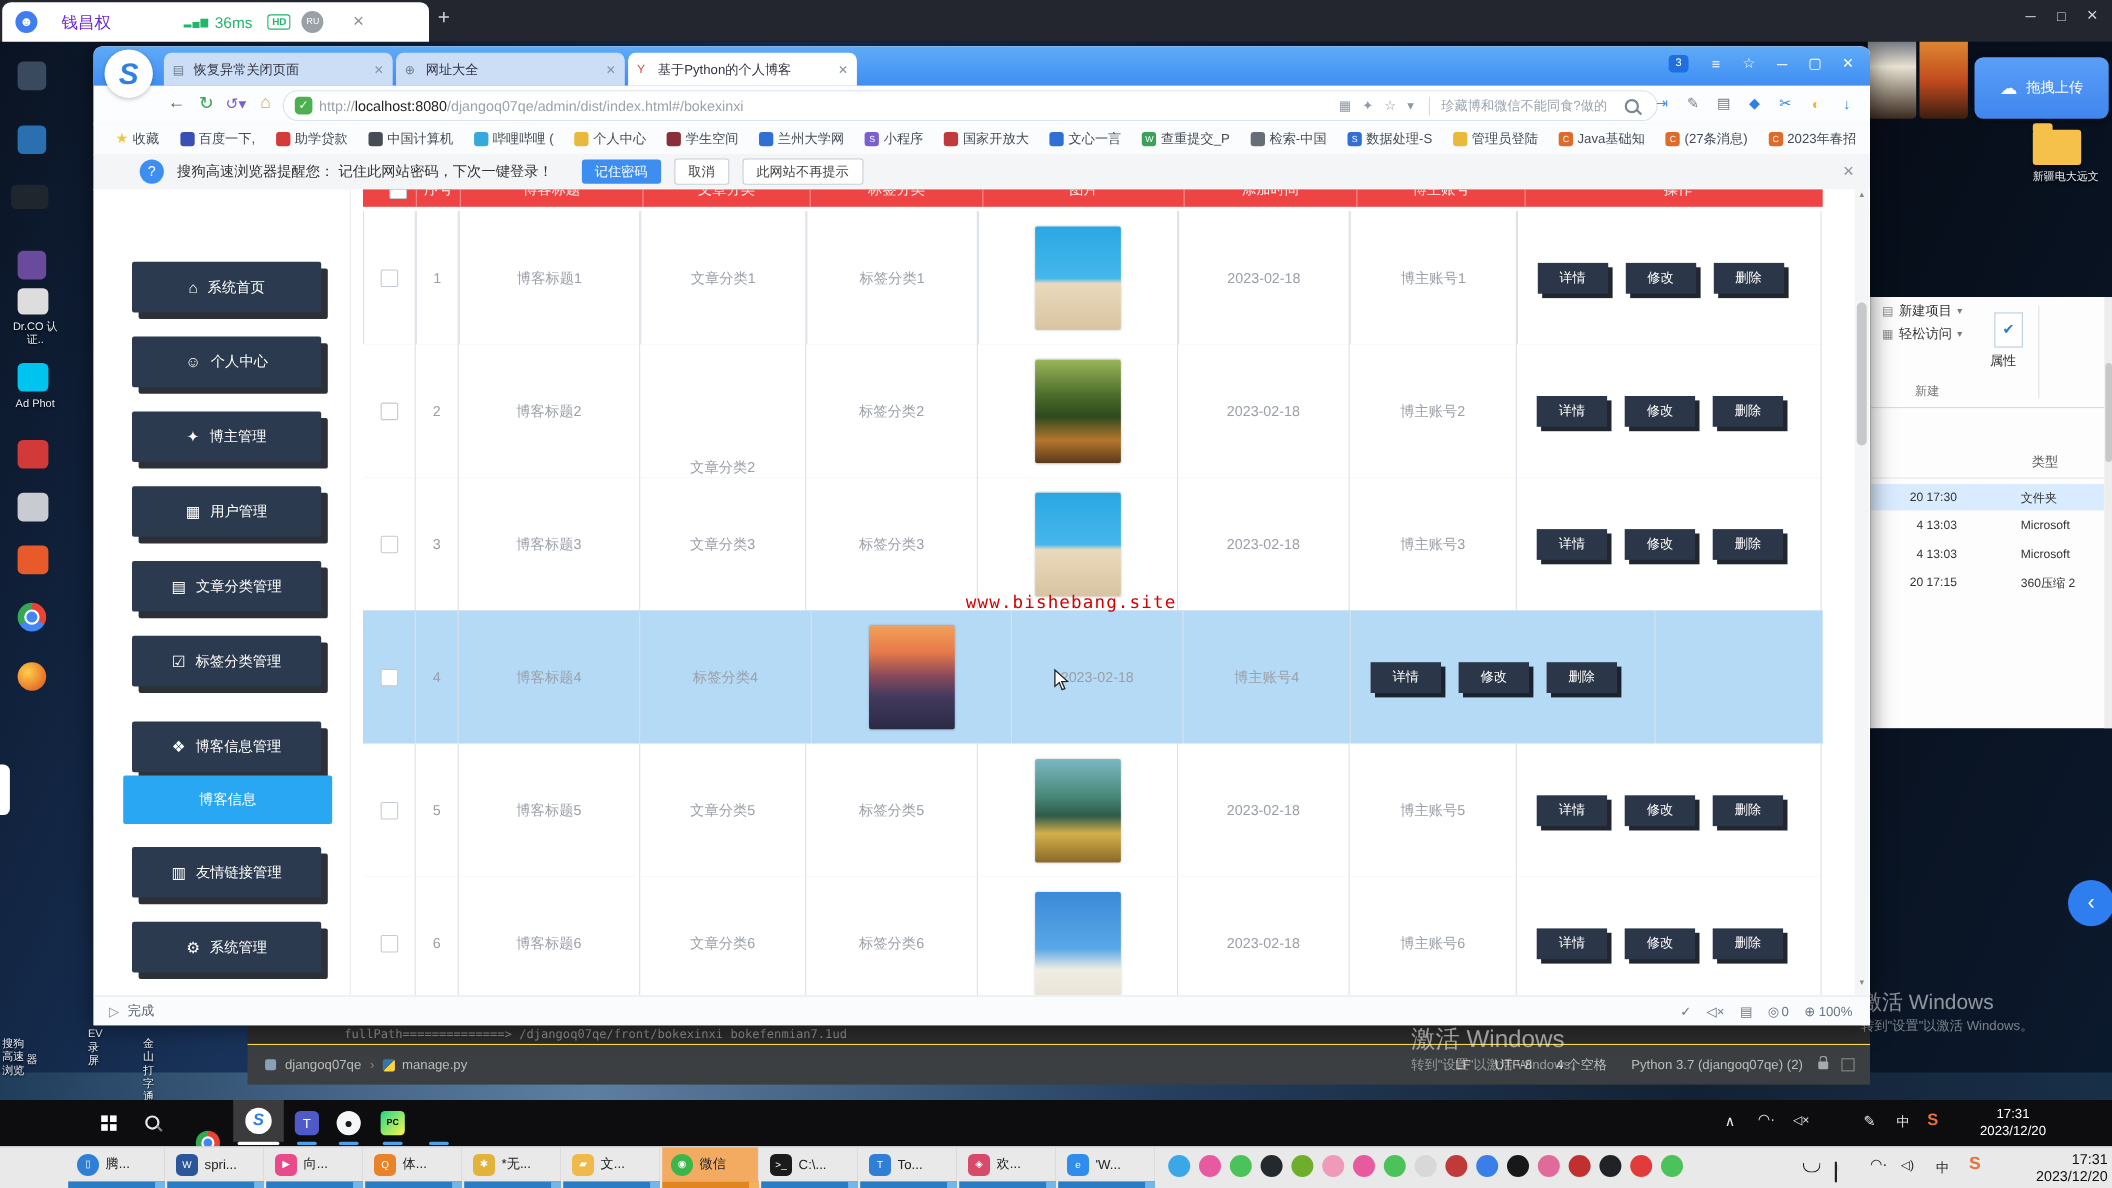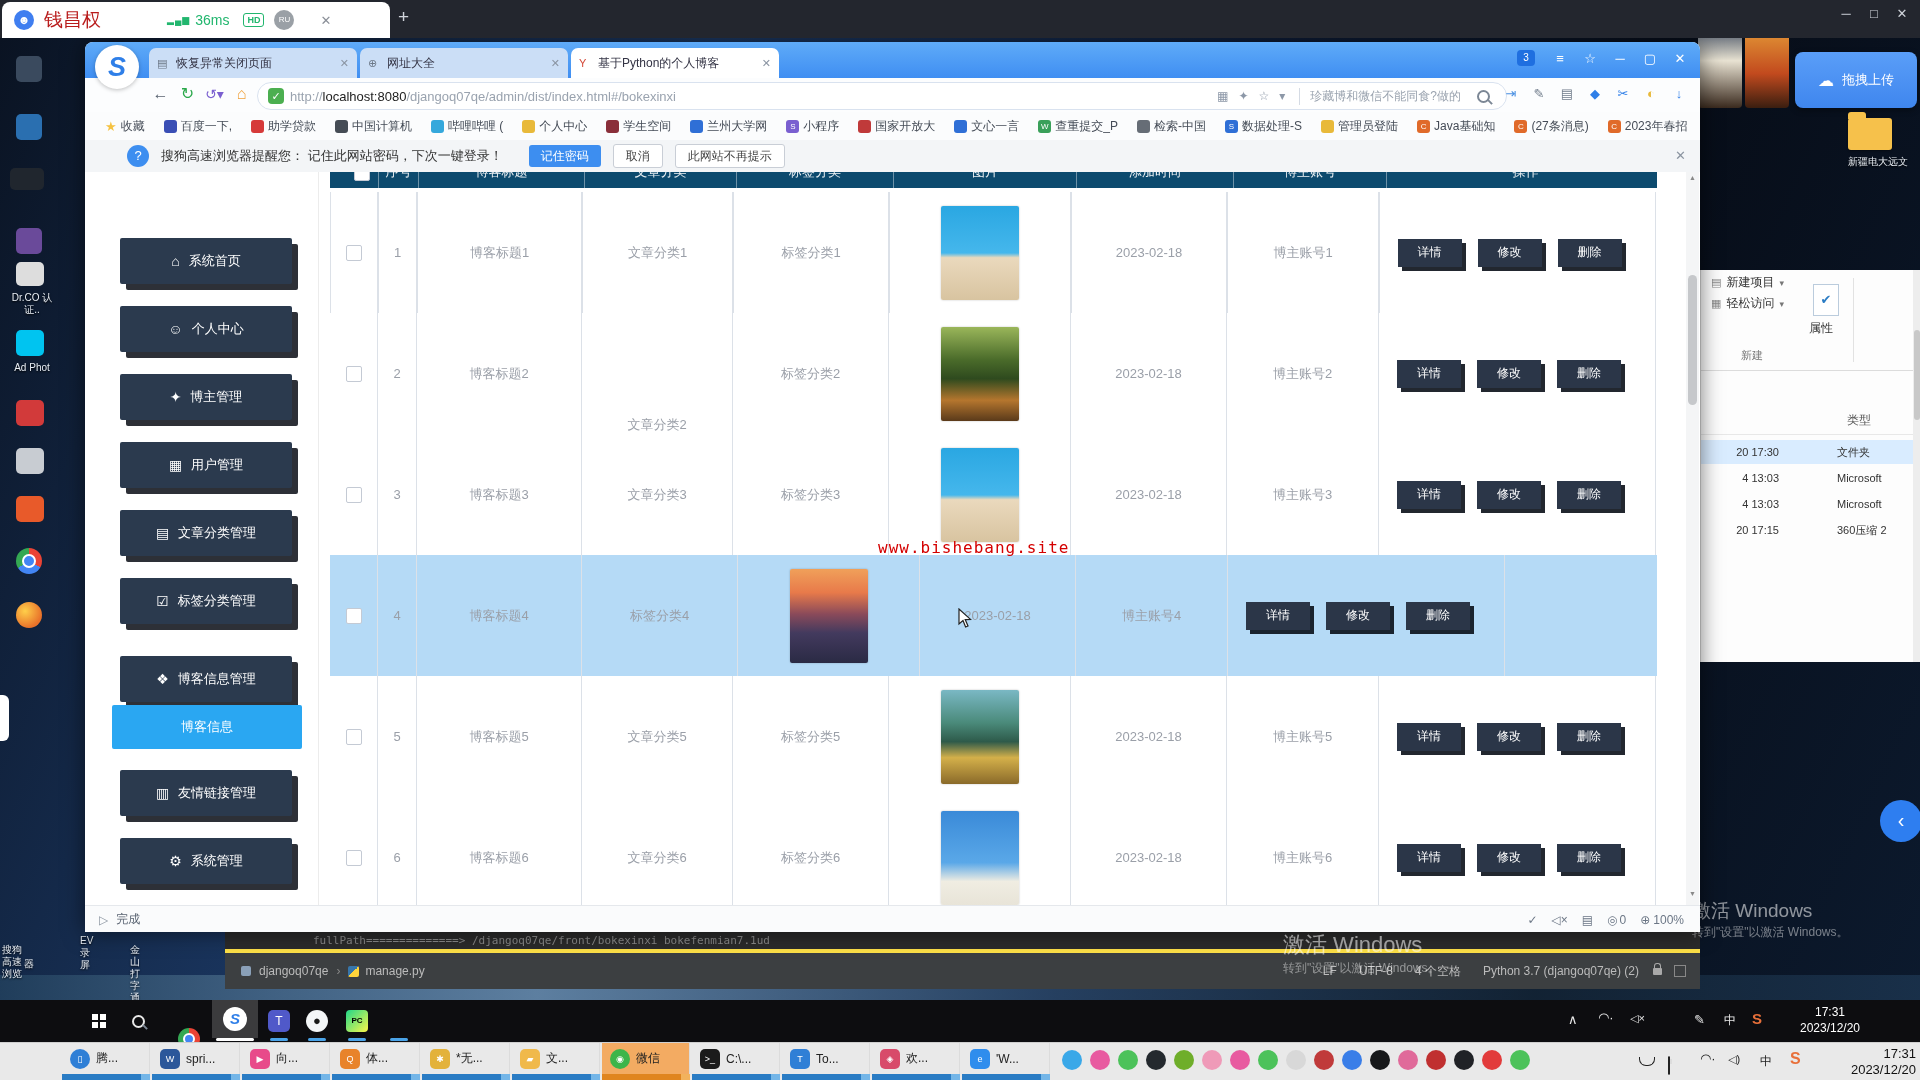--- a/index.html
+++ b/index.html
@@ -61,42 +61,42 @@
   .bmk-star{color:#f5c242;font-size:13px}
   #notifbar{left:0;top:98px;width:1615px;height:32px;background:#f3f5f7;border-bottom:1px solid #dfe3e8}
   .nbtn{height:22px;font-size:12px;border-radius:3px;padding:0 12px;display:flex;align-items:center;cursor:default}
   #content{left:0;top:130px;width:1615px;height:733px;background:#fff;overflow:hidden}
   
   .side-item{left:35px;width:172px;height:46px;background:#2b3a4e;border-radius:2px;color:#fff;font-size:13px;
              display:flex;align-items:center;justify-content:center;gap:9px;box-shadow:6px 6px 0 rgba(8,12,20,.85)}
   .side-item.on{left:27px;width:190px;height:44px;background:#2aa7f2;box-shadow:none}
   .side-glyph{font-size:14px}
   
-  #thead{left:245px;top:0;width:1327px;height:16px;background:#0c4a6e;display:flex;overflow:hidden}
+  #thead{left:245px;top:0;width:1327px;height:16px;background:#ef4444;display:flex;overflow:hidden}
   .hcell{height:20px;border-right:1px solid rgba(255,255,255,.4);display:flex;justify-content:center;overflow:hidden}
   .hcell span{color:rgba(255,255,255,.92);font-size:13px;position:relative;top:-9px}
   .trow{left:245px;width:1327px;height:121px;display:flex;border-bottom:1px solid #dce1e8;background:#fff}
   .trow.sel{background:#b5daf6}
   .tcell{border-right:1px solid #dce1e8;display:flex;align-items:center;justify-content:center;font-size:13px;color:#9a9fa8}
   .trow:first-of-type .tcell{border-left:1px solid #dce1e8}
   .cbx{width:14px;height:14px;border:1px solid #c4cad4;border-radius:2px;background:#fff}
   .thumb{width:78px;height:94px;border-radius:2px;box-shadow:0 0 2px rgba(0,0,0,.25)}
   .abtn{width:64px;height:28px;background:#2b3648;color:#fff;font-size:12px;display:flex;align-items:center;justify-content:center;
         box-shadow:4px 4px 0 rgba(10,15,24,.9);margin-right:16px}
   #wmark{left:793px;top:366px;color:#d40000;font-family:"DejaVu Sans Mono","Liberation Mono",monospace;font-size:16px;letter-spacing:1px;z-index:4}
   
   #vsb{left:1601px;top:0;width:13px;height:733px;background:#f4f5f6}
   #vsb-thumb{left:2px;top:103px;width:9px;height:130px;border-radius:5px;background:#c6c8cb}
   
   #statusbar{left:0;top:863px;width:1615px;height:27px;background:#fafbfc;border-top:1px solid #e5e8ec;color:#5a6472;font-size:12px}
   .st-ico{color:#6b7685;font-size:12px;margin-left:14px}
   
   #pycharm{left:225px;top:932px;width:1475px;height:53px;z-index:2}
   #py-console{left:0;top:0;width:1475px;height:33px;background:#2b2b2b;color:#8a8a8a;font-family:"DejaVu Sans Mono",monospace;font-size:11px;line-height:17px;padding-left:88px;box-sizing:border-box;white-space:nowrap;overflow:hidden}
-  #py-bread{left:0;top:17px;width:1475px;height:36px;background:#3c3f41;border-top:4px solid #fde047;color:#bbb;font-size:12px}
+  #py-bread{left:0;top:17px;width:1475px;height:36px;background:#3c3f41;border-top:1px solid #fde047;color:#bbb;font-size:12px}
   .lock{width:9px;height:7px;background:#a9a9a9;border-radius:1px;position:relative;margin-left:14px}
   .lock::before{content:"";position:absolute;top:-5px;left:1px;width:5px;height:5px;border:1.5px solid #a9a9a9;border-bottom:none;border-radius:3px 3px 0 0}
   
   #tb-remote{left:0;top:1000px;width:1920px;height:42px;background:#0d0d10;z-index:5}
   .win{width:6px;height:6px;background:#fff;box-shadow:8px 0 #fff,0 8px #fff,8px 8px #fff}
   .rt-underline{position:absolute;top:38px;height:3px;border-radius:2px}
   .batt{width:17px;height:9px;border:1px solid #ddd;border-radius:2px;position:relative}
   .batt::after{content:"";position:absolute;right:-3px;top:2px;width:2px;height:5px;background:#ddd}
   .tray-g{color:#e8e8e8;font-size:13px}
   
@@ -114,21 +114,21 @@
   .tray-d{color:#222;font-size:13px}
   
   #cursor{left:958px;top:608px;z-index:40}
 </style>
 </head>
 <body>
 
 <div class="a" id="topbar">
   <div class="a" id="host-tab">
     <span class="avatar" style="margin-left:12px">☻</span>
-    <span style="margin-left:10px;font-size:19px;color:#b91c1c">钱昌权</span>
+    <span style="margin-left:22px;font-size:15px;color:#6d28d9">钱昌权</span>
     <span style="margin-left:66px;color:#21b66e;font-size:9px;letter-spacing:1px">▂▄▆</span>
     <span style="margin-left:5px;color:#21b66e;font-size:14px">36ms</span>
     <span class="hd-badge" style="margin-left:14px">HD</span>
     <span class="ru-badge" style="margin-left:10px">RU</span>
     <span style="margin-left:26px;color:#8a8f98;font-size:13px">✕</span>
   </div>
   <span class="a" style="left:398px;top:6px;color:#cfd3da;font-size:19px">+</span>
   <div class="a f" style="right:4px;top:6px">
     <span class="winctl">─</span>
     <span class="winctl">□</span>

